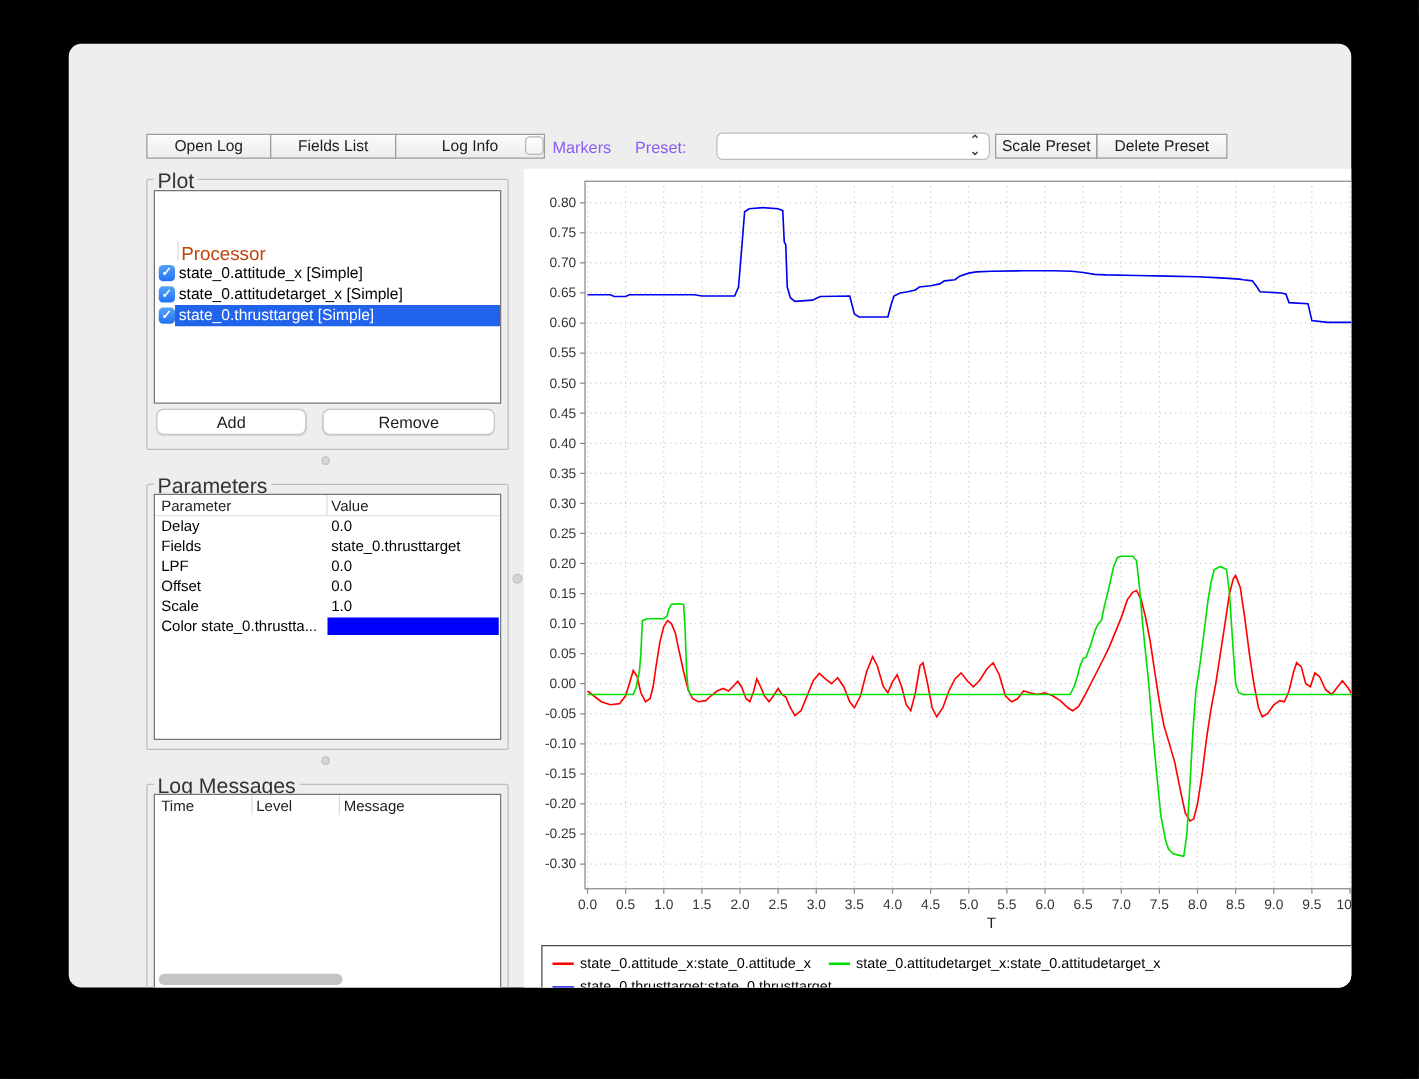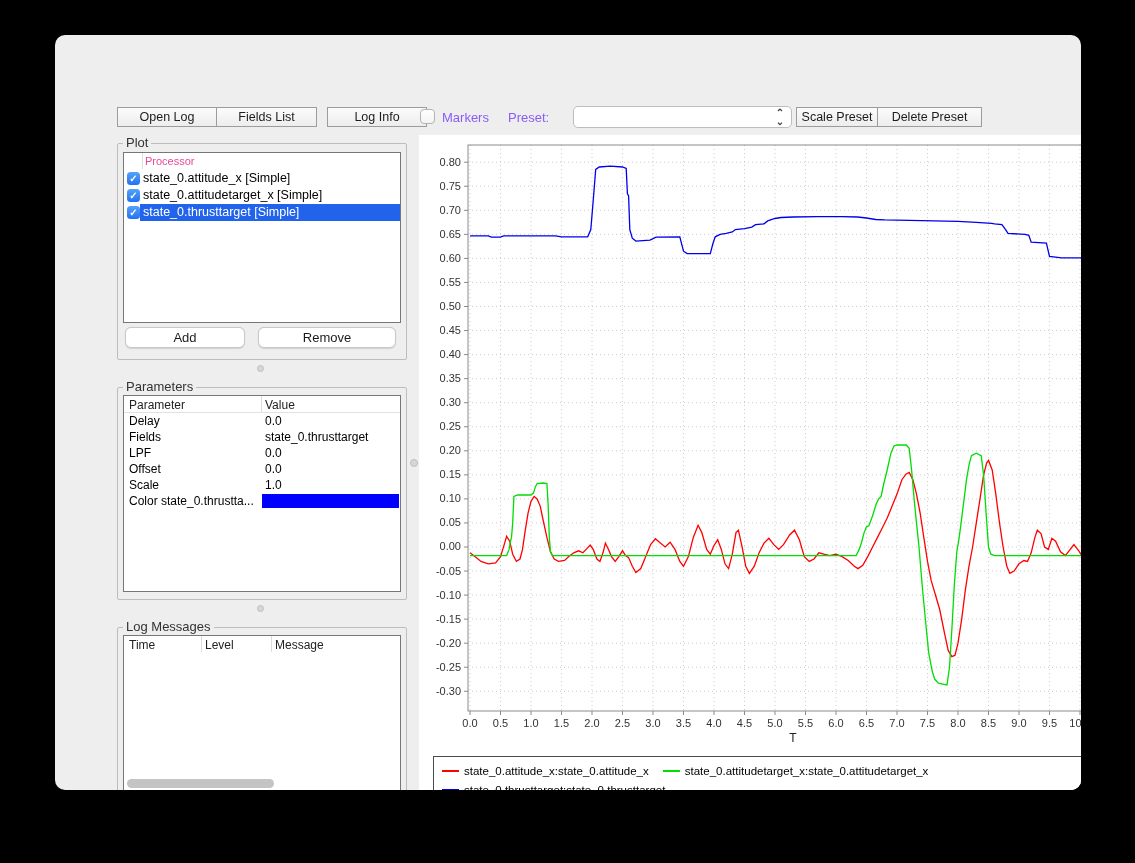--- a/index.html
+++ b/index.html
@@ -20,48 +20,48 @@
   .tl { top:10px; } 
   .titlebar .tl { position:absolute; }
   .win-title { position:absolute; left:0; right:0; top:8px; text-align:center;
                font-size:13px; font-weight:bold; color:#3a3a3a; white-space:nowrap; }
 
   
   .tb-btn { position:absolute; height:20px; top:72px; background:linear-gradient(#fbfbfb,#ededed);
             border:1px solid #9c9c9c; font-size:12.5px; color:#1c1c1c; text-align:center; line-height:18px; }
   .btn-openlog   { left:62px;  width:100px; }
   .btn-fieldlist { left:161px; width:101px; }
-  .btn-loginfo   { left:272px; width:100px; }
+  .btn-loginfo   { left:261px; width:120px; }
   .mk-checkbox { position:absolute; left:365px; top:74px; width:15px; height:15px;
                  border:1px solid #b3b3b3; border-radius:4px; background:linear-gradient(#ffffff,#f3f3f3); }
   .lbl { position:absolute; font-size:13px; color:#8b5cf6; top:75px; }
   .lbl-markers { left:387px; }
   .lbl-preset  { left:453px; }
   .combo { position:absolute; left:518px; top:71px; width:219px; height:22px; background:#fff;
            border:1px solid #bdbdbd; border-radius:5px; }
   .combo-value { position:absolute; left:8px; top:3px; font-size:12.5px; color:#222; }
   .chevrons { position:absolute; right:5px; top:1px; width:12px; height:20px; color:#444;
               font-size:10px; line-height:9px; text-align:center; font-weight:bold; }
   .btn-savepreset   { left:741px; width:82px; }
   .btn-delpreset    { left:822px; width:105px; }
 
   
   .group { position:absolute; border:1px solid #bdbdbd; border-radius:2px; }
   .g-plot { left:62px; top:108px; width:290px; height:217px; }
   .g-params { left:62px; top:352px; width:290px; height:213px; }
   .g-log { left:62px; top:592px; width:290px; height:173px; }
-  .group-title { position:absolute; font-size:13px; color:#333; background:#eeeeee; padding:0 3px; }
+  .group-title { position:absolute; font-size:17px; color:#333; background:#eeeeee; padding:0 3px; }
   .t-plot { left:68px; top:100px; }
   .t-params { left:68px; top:344px; }
   .t-log { left:68px; top:584px; }
 
   
   .plot-list { position:absolute; left:68px; top:117px; width:278px; height:171px;
                background:#fff; border:1px solid #767676; overflow:hidden; }
-  .pl-header { position:relative; height:17px; font-size:11px; color:#ec4899; }
+  .pl-header { position:relative; height:17px; font-size:15px; color:#c2410c;margin-top:40px; }
   .pl-header .hd-text { position:absolute; left:21px; top:2px; }
   .pl-header .hd-sep { position:absolute; left:18px; top:0; width:1px; height:16px; background:#ddd; }
   .pl-row { position:relative; height:17px; display:flex; align-items:center; cursor:default; }
   .pl-check { flex:0 0 auto; width:13px; height:13px; margin-left:3px; border-radius:3.5px;
               background:linear-gradient(#55a3f7,#2272f3); color:#fff; font-size:10px; font-weight:bold;
               line-height:13px; text-align:center; }
   .pl-label { flex:1 1 auto; margin-left:0; padding-left:3px; font-size:12.5px; color:#000;
               height:17px; line-height:16px; white-space:nowrap; overflow:hidden; }
   .pl-row.selected .pl-label { background:#2263ec; color:#fff; }
 

